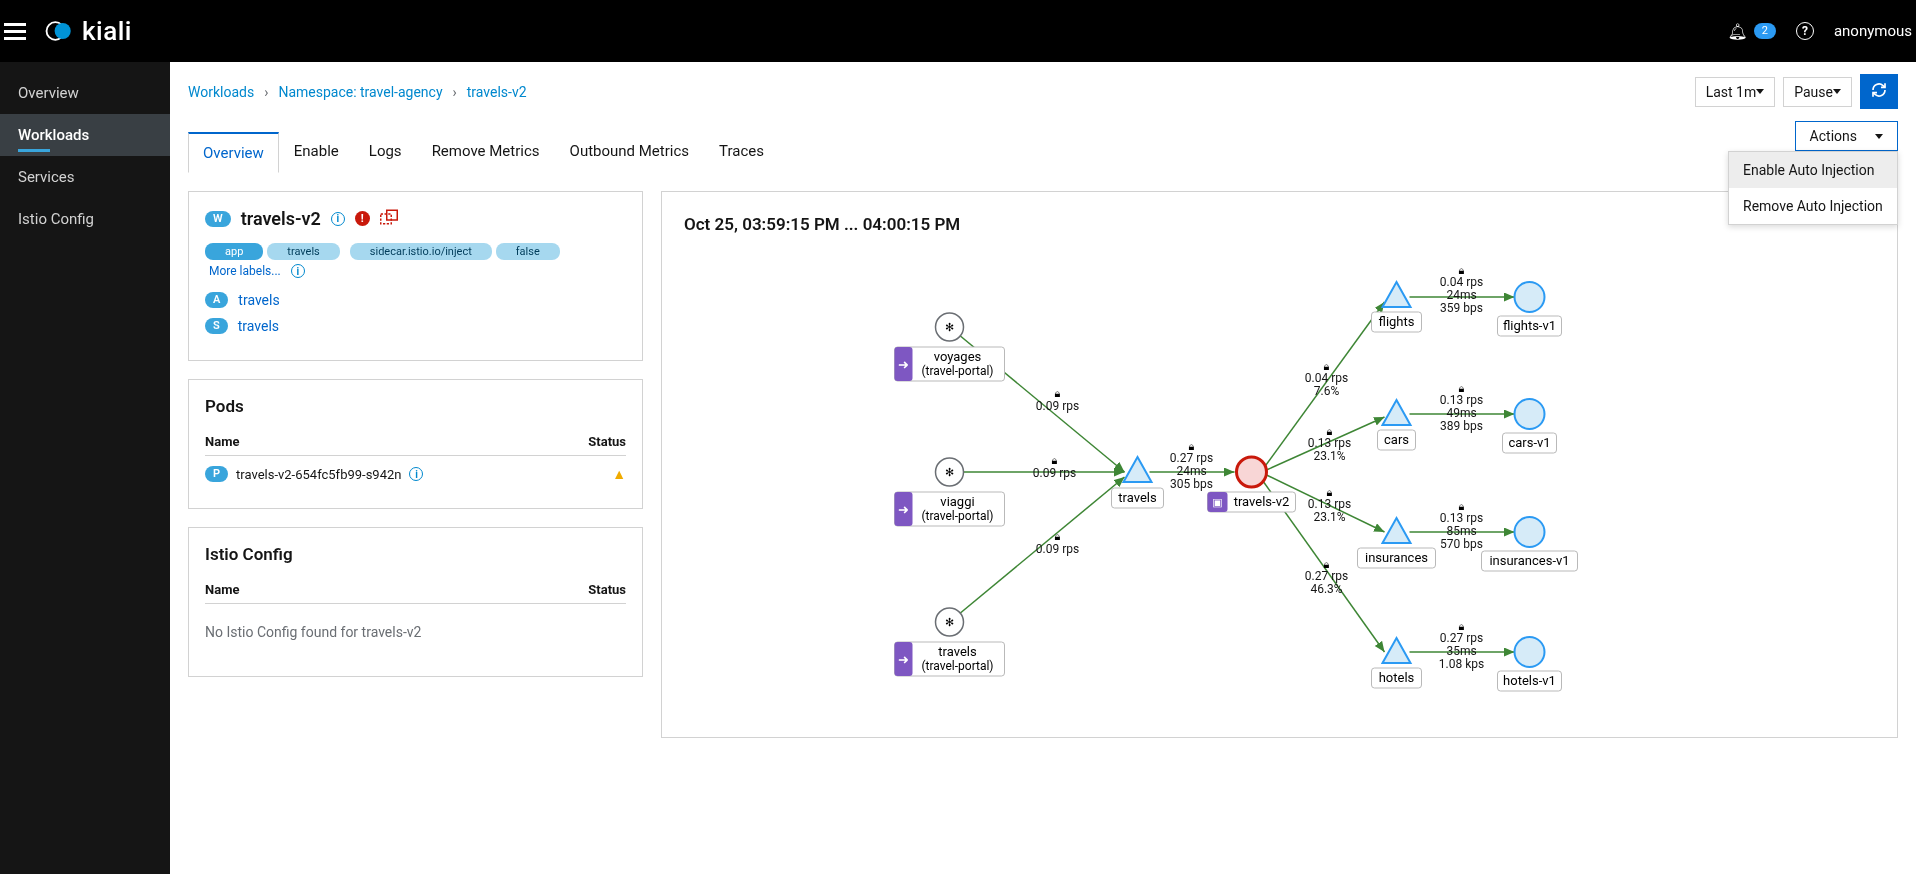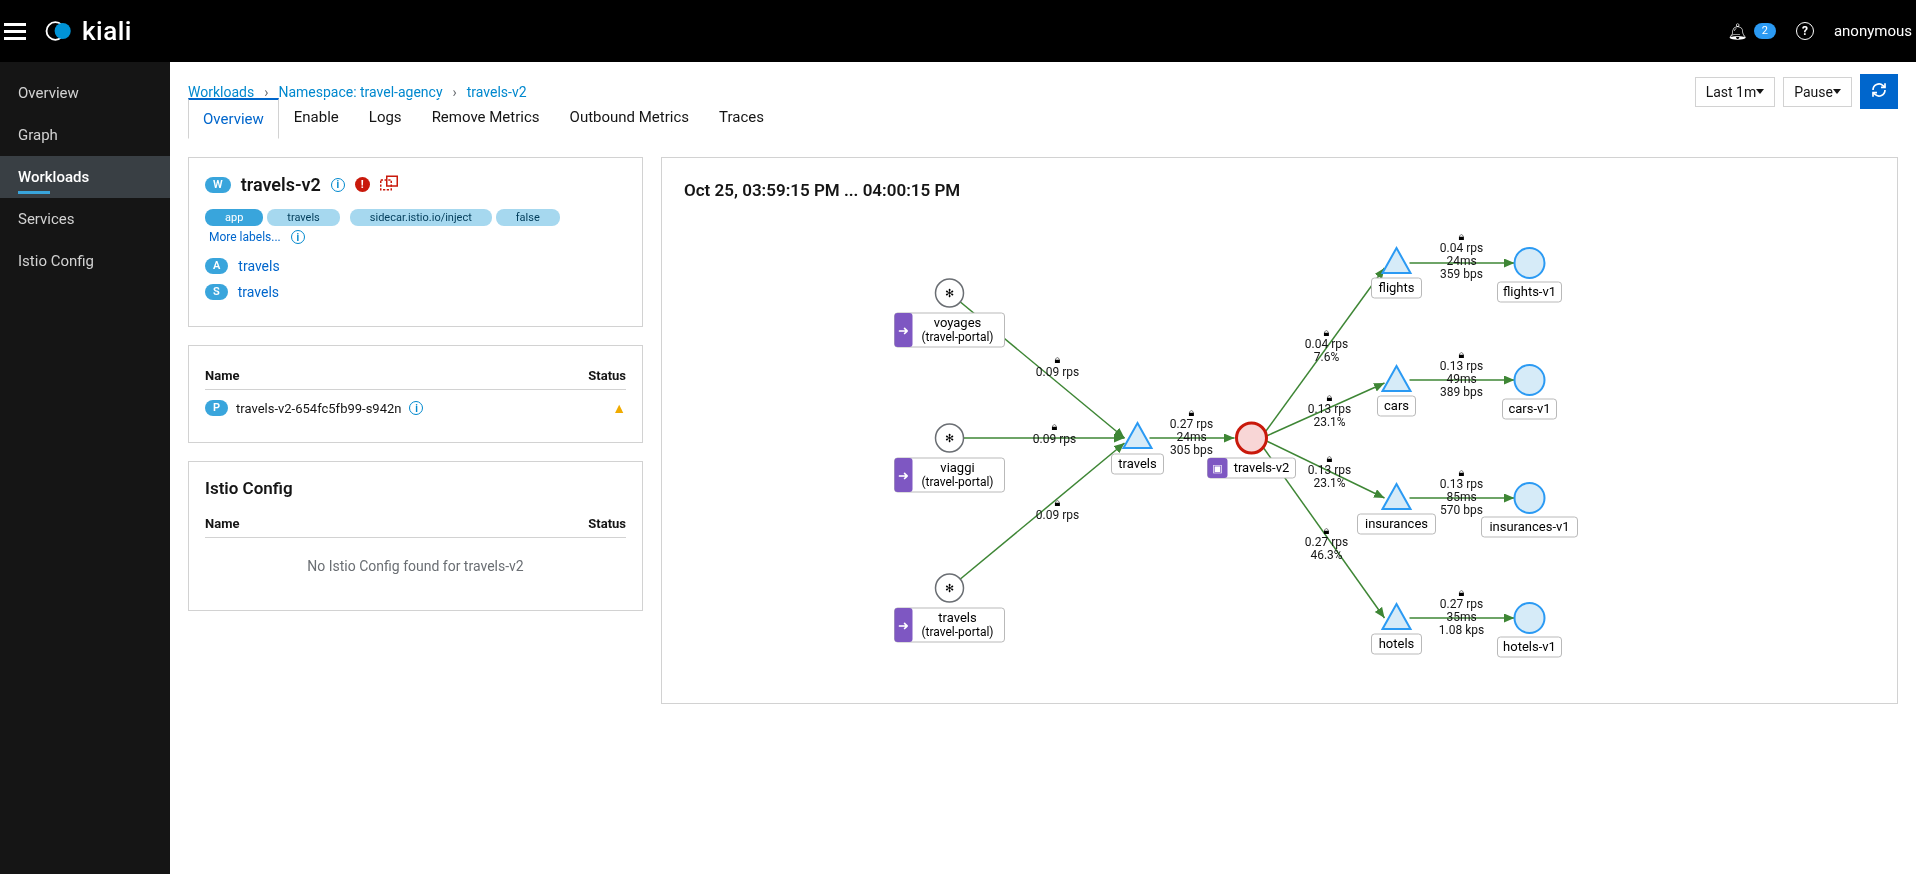--- a/index.html
+++ b/index.html
@@ -66,21 +66,21 @@
   .more-labels { color: #0066cc; font-size: 12px; cursor: pointer; margin-left: 4px; }
 
   .assoc-row { display: flex; align-items: center; gap: 10px; margin-bottom: 10px; }
   .badge-A, .badge-S, .badge-P { background: #39a5dc; color: #fff; font-size: 11px; border-radius: 10px; padding: 0 8px; line-height: 16px; font-weight: 600; }
   .link-text { color: #0066cc; cursor: pointer; }
 
   .card h3 { font-size: 17px; font-weight: 600; margin-bottom: 12px; }
   .mini-table-head { display: flex; justify-content: space-between; font-weight: 700; padding: 6px 0; border-bottom: 1px solid #d2d2d2; font-size: 13px; gap: 12px; }
   .mini-table-row { display: flex; justify-content: space-between; align-items: center; padding: 10px 0; font-size: 13px; }
   .warn-triangle { color: #f0ab00; font-size: 14px; }
-  .empty-msg { text-align: center; color: #6a6e73; padding: 20px 0; font-size: 14px; }
+  .empty-msg { text-align: left; color: #6a6e73; padding: 20px 0; font-size: 14px; }
 
   
   .graph-panel { flex: 1; border: 1px solid #d2d2d2; padding: 22px; position: relative; min-height: 520px; }
   .graph-title { font-size: 17px; font-weight: 600; margin-bottom: 8px; }
   .graph-svg { width: 100%; height: 470px; }
 
   
   .node-label { font-family: inherit; font-size: 13px; }
   .node-sublabel { font-family: inherit; font-size: 12px; }
   .edge-label { font-family: inherit; font-size: 12px; fill: #151515; }
@@ -111,21 +111,20 @@
     </div>
     <span style="display:inline-flex;width:18px;height:18px;border:1.5px solid #fff;border-radius:50%;align-items:center;justify-content:center;font-size:12px;font-weight:bold;">?</span>
     <span style="font-size:15px;">anonymous</span>
   </div>
 </div>
 
 <div class="shell">
 
   <div class="sidebar">
     <div class="sidebar-item">Overview</div>
-    <div class="sidebar-item">Graph</div>
     <div class="sidebar-item active">Workloads</div>
     <div class="sidebar-item">Services</div>
     <div class="sidebar-item">Istio Config</div>
   </div>
 
   <div class="main">
 
     <div class="crumb-row">
       <span class="crumb">Workloads</span>
       <span class="crumb-sep">›</span>
@@ -146,20 +145,30 @@
           <svg width="16" height="16" viewBox="0 0 24 24" fill="none" stroke="#fff" stroke-width="2.5">
             <path d="M21 2v6h-6"></path>
               <path d="M3 12a9 9 0 0 1 15-6.7L21 8"></path>
             <path d="M3 22v-6h6"></path>
               <path d="M21 12a9 9 0 0 1-15 6.7L3 16"></path>
           </svg>
         </span>
       </div>
     </div>
 
+    <div class="actions-row">
+      <div class="actions-btn">
+        <span>Actions</span>
+        <span class="caret-down"></span>
+      </div>
+      <div class="actions-menu">
+        <div class="actions-menu-item hover">Enable Auto Injection</div>
+        <div class="actions-menu-item">Remove Auto Injection</div>
+      </div>
+    </div>
 
     <div class="tabs">
       <div class="tab active">Overview</div>
       <div class="tab">Enable</div>
       <div class="tab">Logs</div>
       <div class="tab">Remove Metrics</div>
       <div class="tab">Outbound Metrics</div>
       <div class="tab">Traces</div>
     </div>
 
@@ -192,20 +201,21 @@
             <span class="badge-A">A</span>
             <span class="link-text">travels</span>
           </div>
           <div class="assoc-row">
             <span class="badge-S">S</span>
             <span class="link-text">travels</span>
           </div>
         </div>
 
         <div class="card">
+          <h3>Pods</h3>
           <div class="mini-table-head">
             <span>Name</span>
             <span>Status</span>
           </div>
           <div class="mini-table-row">
             <span style="display:flex;align-items:center;gap:8px;">
               <span class="badge-P">P</span>
               <span>travels-v2-654fc5fb99-s942n</span>
               <span class="info-icon">i</span>
             </span>

